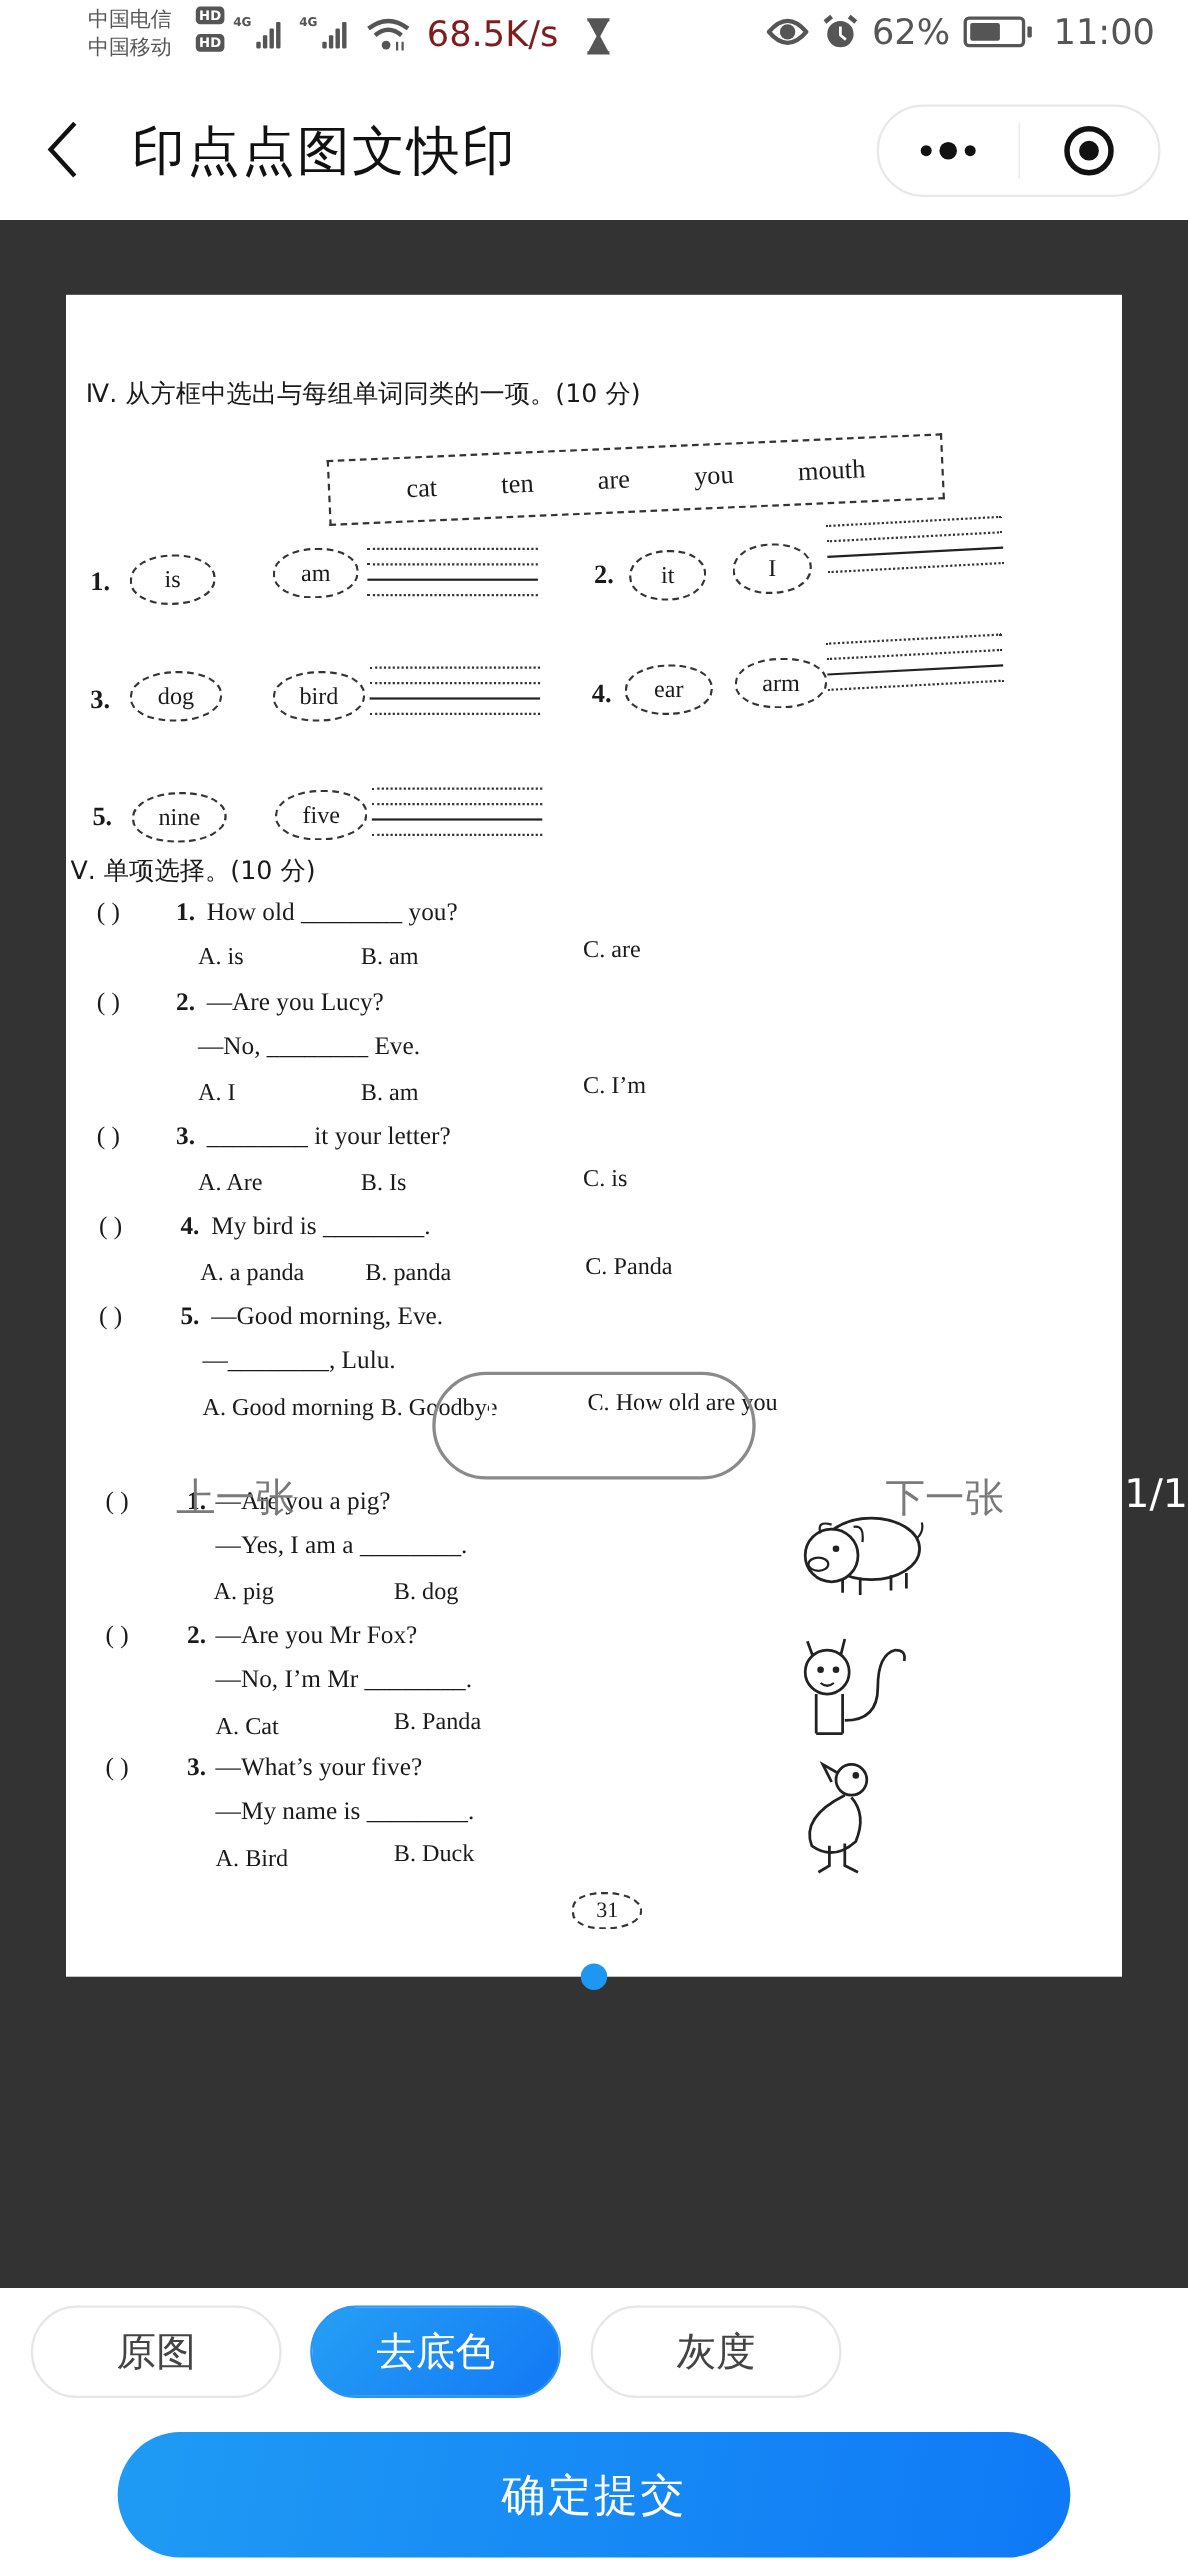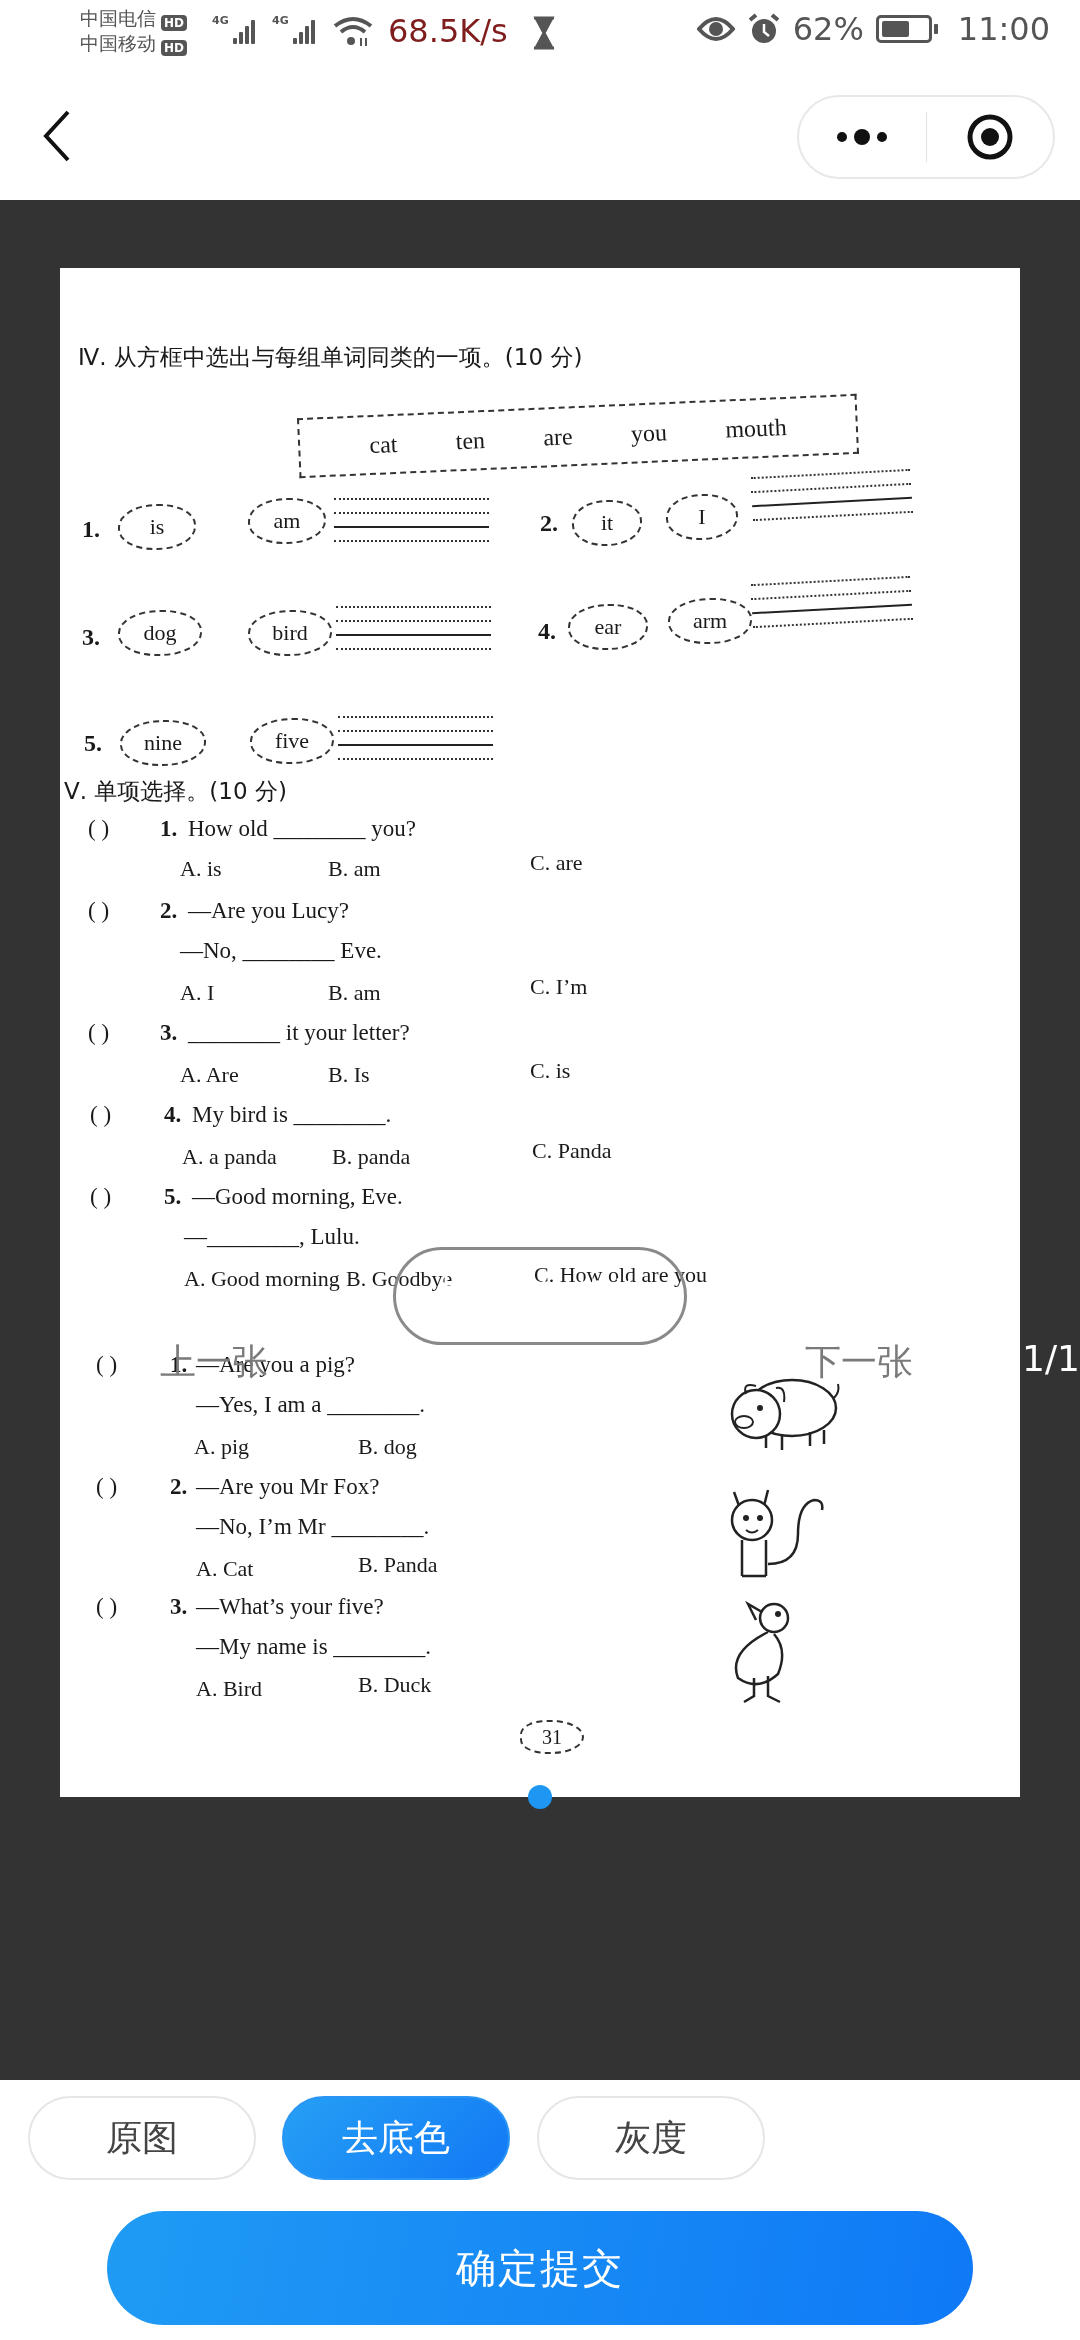--- a/index.html
+++ b/index.html
@@ -2,21 +2,21 @@
 <html><head>
 <meta charset="utf-8">
 <style>
   * { box-sizing: border-box; margin: 0; padding: 0; }
   html, body { width: 1080px; height: 2340px; overflow: hidden; background: #fff; }
   body { position: relative; font-family: "DejaVu Sans", "Liberation Sans", sans-serif; color: #111; }
 
   
   .statusbar { position: absolute; left: 0; top: 0; width: 1080px; height: 70px; color: #555; }
   .carrier { position: absolute; left: 80px; top: 6px; font-size: 19px; line-height: 25px; color: #555; }
-  .carrier .row { display: flex; align-items: flex-end; gap: 5px; }
+  .carrier .row { display: flex; align-items: flex-start; gap: 22px; }
   .hd { display: inline-block; background: #555; color: #fff; font-size: 12px; font-weight: bold; border-radius: 4px; padding: 0 3px; line-height: 16px; }
   .sig { position: absolute; top: 14px; display: flex; align-items: flex-end; gap: 2px; height: 30px; }
   .sig .lbl { font-size: 11px; font-weight: bold; align-self: flex-start; margin-right: 2px; }
   .sig i { display: block; width: 4px; background: #555; border-radius: 1px; }
   .netspeed { position: absolute; left: 388px; top: 12px; font-size: 32px; color: #7f1d1d; }
   .hourglass { position: absolute; left: 532px; top: 16px; }
   .status-right { position: absolute; right: 30px; top: 10px; display: flex; align-items: center; gap: 12px; font-size: 32px; color: #555; }
   .battery { width: 56px; height: 28px; border: 3px solid #555; border-radius: 5px; position: relative; padding: 3px; }
   .battery .fill { width: 62%; height: 100%; background: #555; border-radius: 2px; }
   .battery::after { content: ""; position: absolute; right: -9px; top: 6px; width: 4px; height: 10px; background: #555; border-radius: 1px; }
@@ -112,20 +112,21 @@
         <div class="fill"></div>
       </div>
     <span style="margin-left:14px">11:00</span>
   </div>
 </div>
 
 <div class="navbar">
   <svg class="back" viewBox="0 0 40 56">
     <path d="M30 4 L8 28 L30 52" stroke="#111" stroke-width="4" fill="none"></path>
   </svg>
+  <div class="title">印点点图文快印</div>
   <div class="capsule">
     <div class="half">
       <svg width="56" height="20" viewBox="0 0 56 20">
         <circle cx="8" cy="10" r="5" fill="#111"></circle>
           <circle cx="28" cy="10" r="8" fill="#111"></circle>
           <circle cx="48" cy="10" r="5" fill="#111"></circle>
       </svg>
     </div>
     <div class="sep"></div>
     <div class="half">

